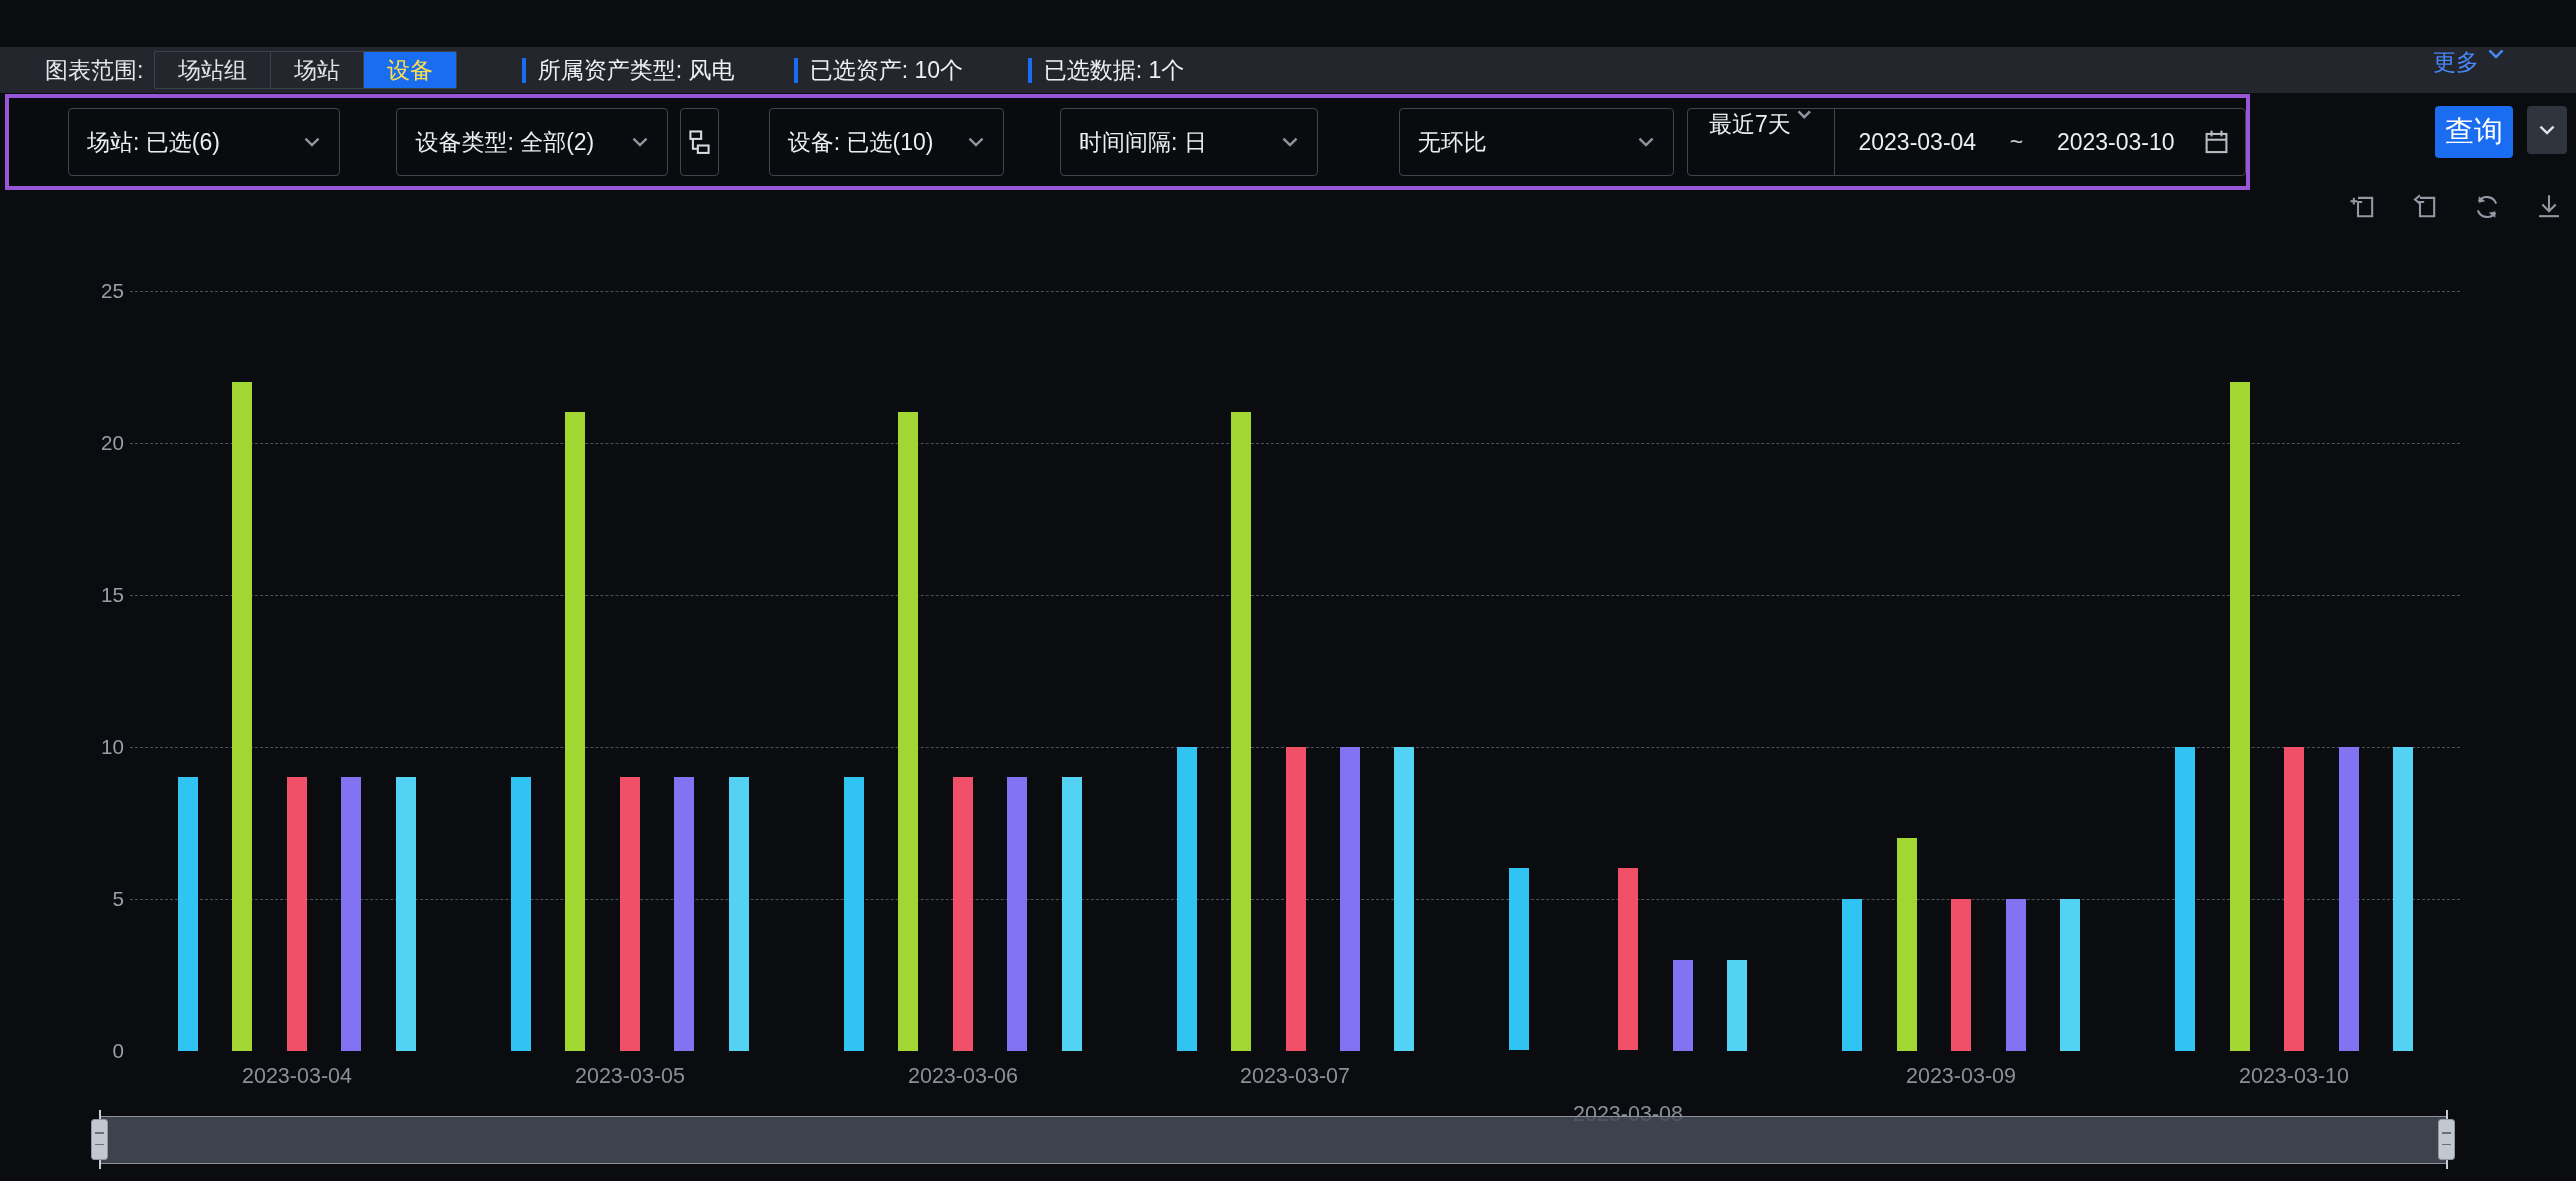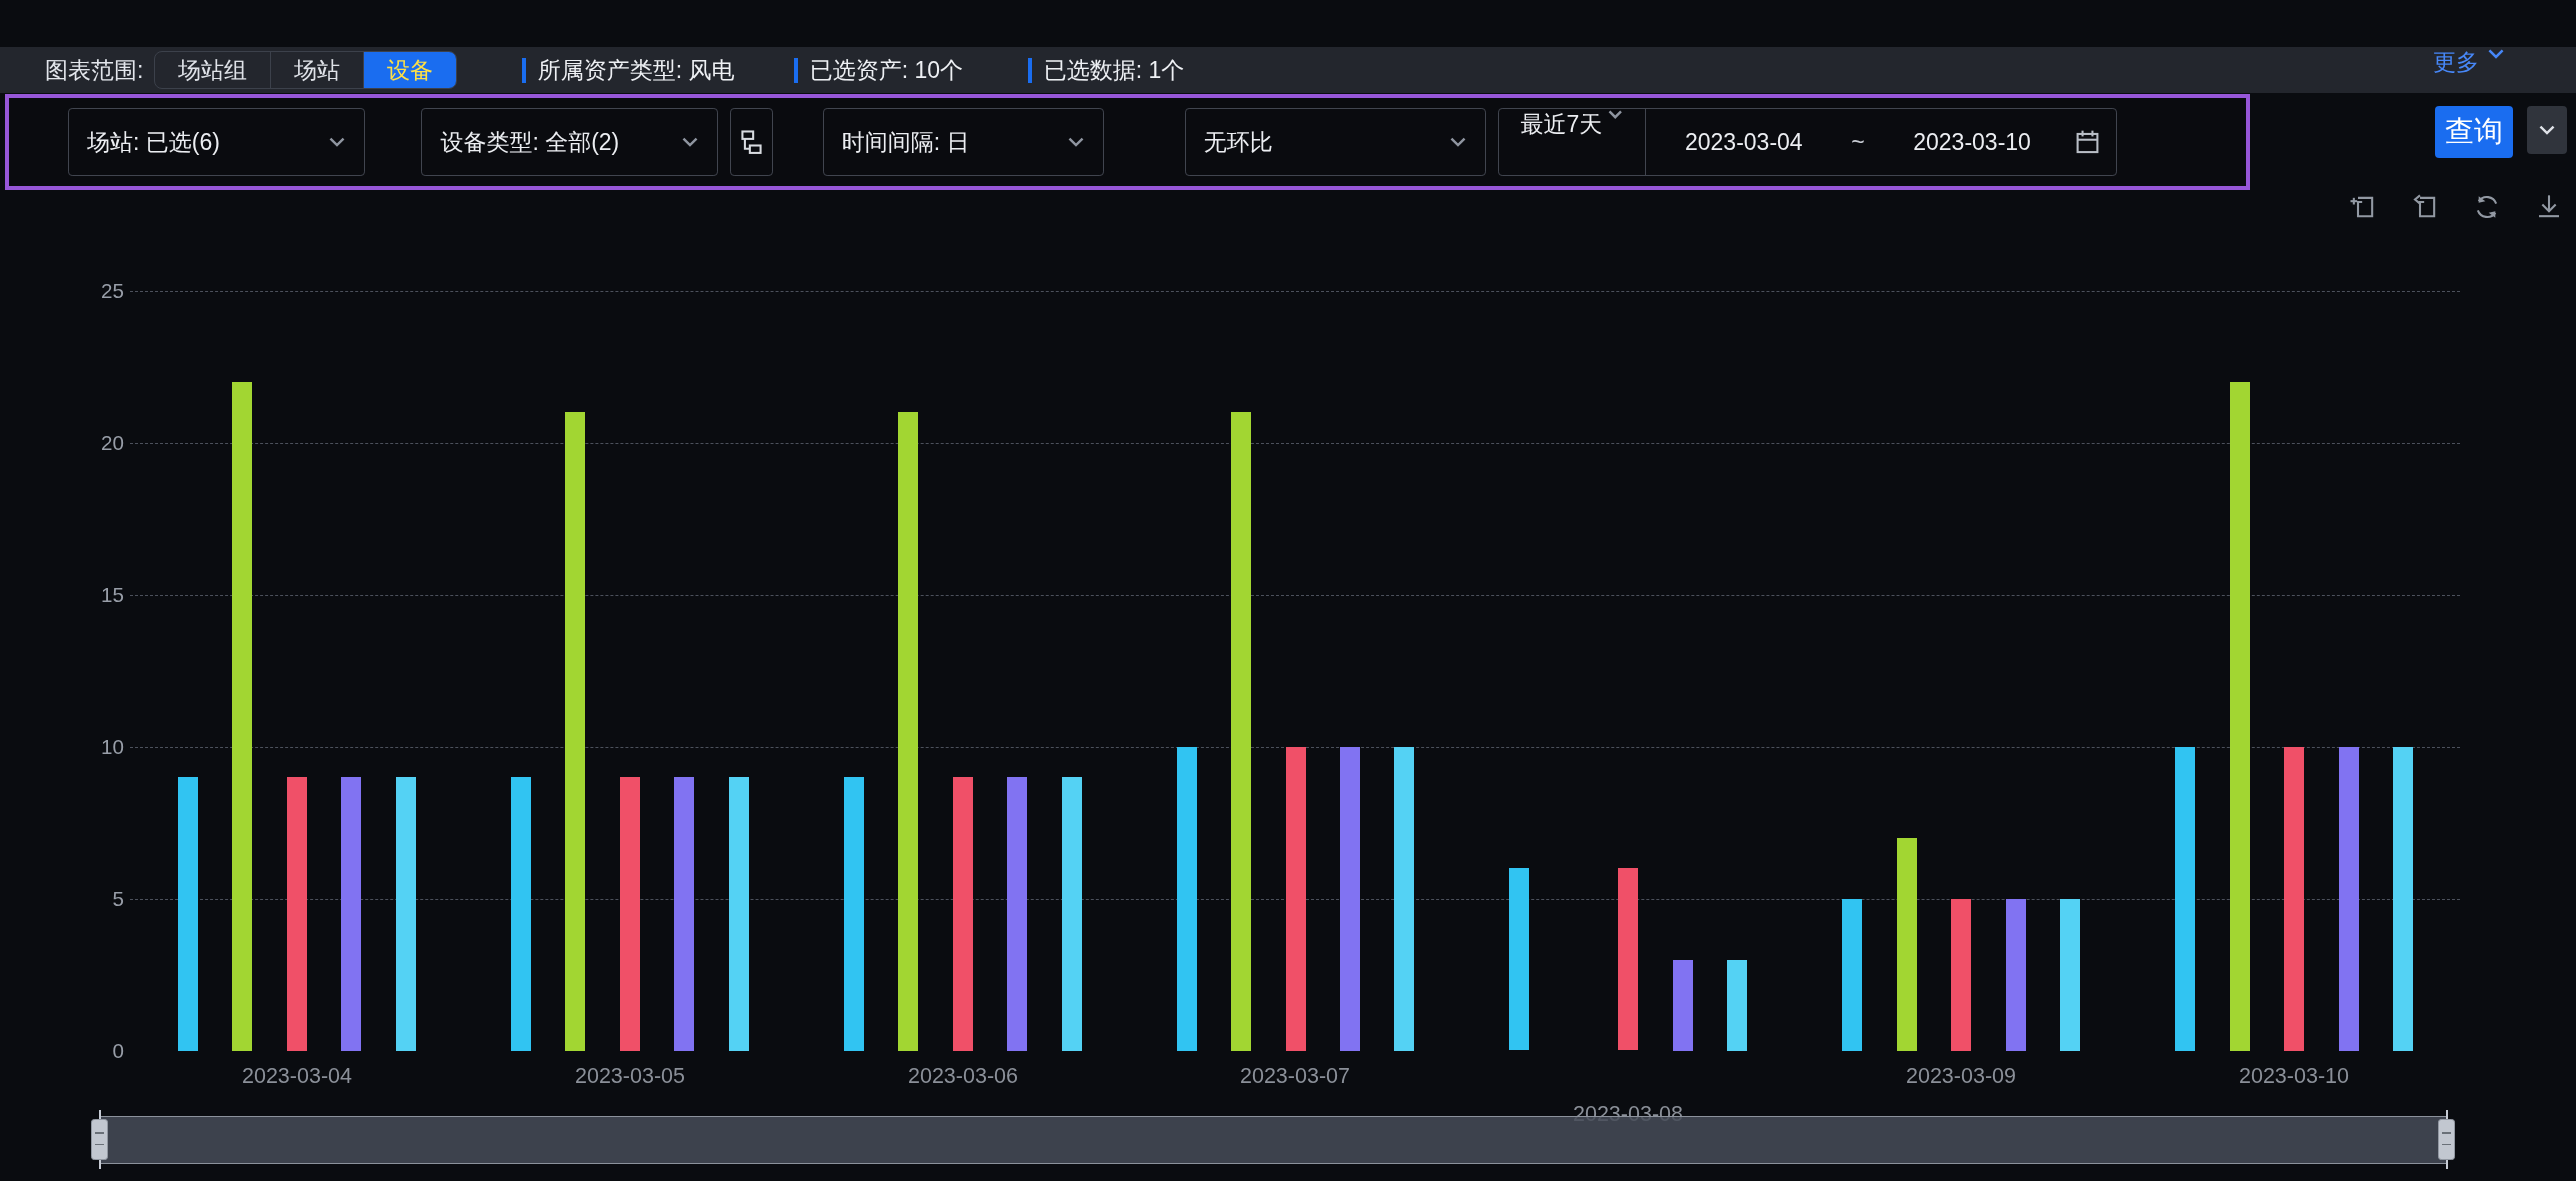--- a/index.html
+++ b/index.html
@@ -3,21 +3,21 @@
 <meta charset="utf-8">
 <style>
   html,body{margin:0;padding:0;background:#0a0c10;}
   body{width:2576px;height:1181px;position:relative;overflow:hidden;
        font-family:"Liberation Sans","DejaVu Sans",sans-serif;color:#e8eaee;}
 
   
   .top-strip{position:absolute;left:0;top:0;width:2576px;height:47px;background:#0a0c10;}
   .toolbar{position:absolute;left:0;top:47px;width:2576px;height:46px;background:#23262d;}
   .scope-label{position:absolute;left:45px;top:0;height:46px;line-height:46px;font-size:23px;color:#e3e6ec;}
-  .segmented{position:absolute;left:154px;top:4.1px;display:flex;border:0.8px solid #3c414b;border-radius:8px;overflow:hidden;height:38px;box-sizing:border-box;}
+  .segmented{position:absolute;left:154px;top:4.1px;display:flex;border:0.8px solid #3c414b;border-radius:1px;overflow:hidden;height:38px;box-sizing:border-box;}
   .seg-btn{padding:0 23px;line-height:36px;font-size:23px;color:#dfe2e8;background:transparent;border:none;border-right:0.8px solid #3c414b;cursor:pointer;}
   .seg-btn:last-child{border-right:none;}
   .seg-btn.active{background:#1a6df0;color:#fde047;}
   .info-item{position:absolute;top:0;height:46px;display:flex;align-items:center;font-size:23px;color:#eef0f4;}
   .info-bar{width:4.1px;height:25px;background:#1a6df0;margin-right:11.6px;}
   .more-btn{position:absolute;left:2433px;top:0;height:46px;display:flex;align-items:flex-start;font-size:23px;color:#4787f7;cursor:pointer;}
   .more-btn svg{margin-left:6.6px;}
 
   
   .filter-panel{position:absolute;left:5px;top:94px;width:2245px;height:96px;box-sizing:border-box;
@@ -109,20 +109,26 @@
     <svg class="dd-chevron" width="18" height="11.6" viewBox="0 0 22 14">
         <polyline points="3,3 11,11 19,3" fill="none" stroke="#8f95a0" stroke-width="3"></polyline>
       </svg>
   </div>
   <div class="ctl tree-btn">
     <svg width="25" height="26.4" viewBox="0 0 30 32">
       <rect x="4" y="3" width="13" height="9" fill="none" stroke="#d8dbe0" stroke-width="2.5"></rect>
       <rect x="13" y="20" width="13" height="9" fill="none" stroke="#d8dbe0" stroke-width="2.5"></rect>
       <path d="M7 12 v12 h6" fill="none" stroke="#d8dbe0" stroke-width="2.5"></path>
     </svg>
+  </div>
+  <div class="ctl dropdown w-device">
+    <span>设备: 已选(10)</span>
+    <svg class="dd-chevron" width="18" height="11.6" viewBox="0 0 22 14">
+        <polyline points="3,3 11,11 19,3" fill="none" stroke="#8f95a0" stroke-width="3"></polyline>
+      </svg>
   </div>
   <div class="ctl dropdown w-interval">
     <span>时间间隔: 日</span>
     <svg class="dd-chevron" width="18" height="11.6" viewBox="0 0 22 14">
         <polyline points="3,3 11,11 19,3" fill="none" stroke="#8f95a0" stroke-width="3"></polyline>
       </svg>
   </div>
   <div class="ctl dropdown w-compare">
     <span>无环比</span>
     <svg class="dd-chevron" width="18" height="11.6" viewBox="0 0 22 14">

